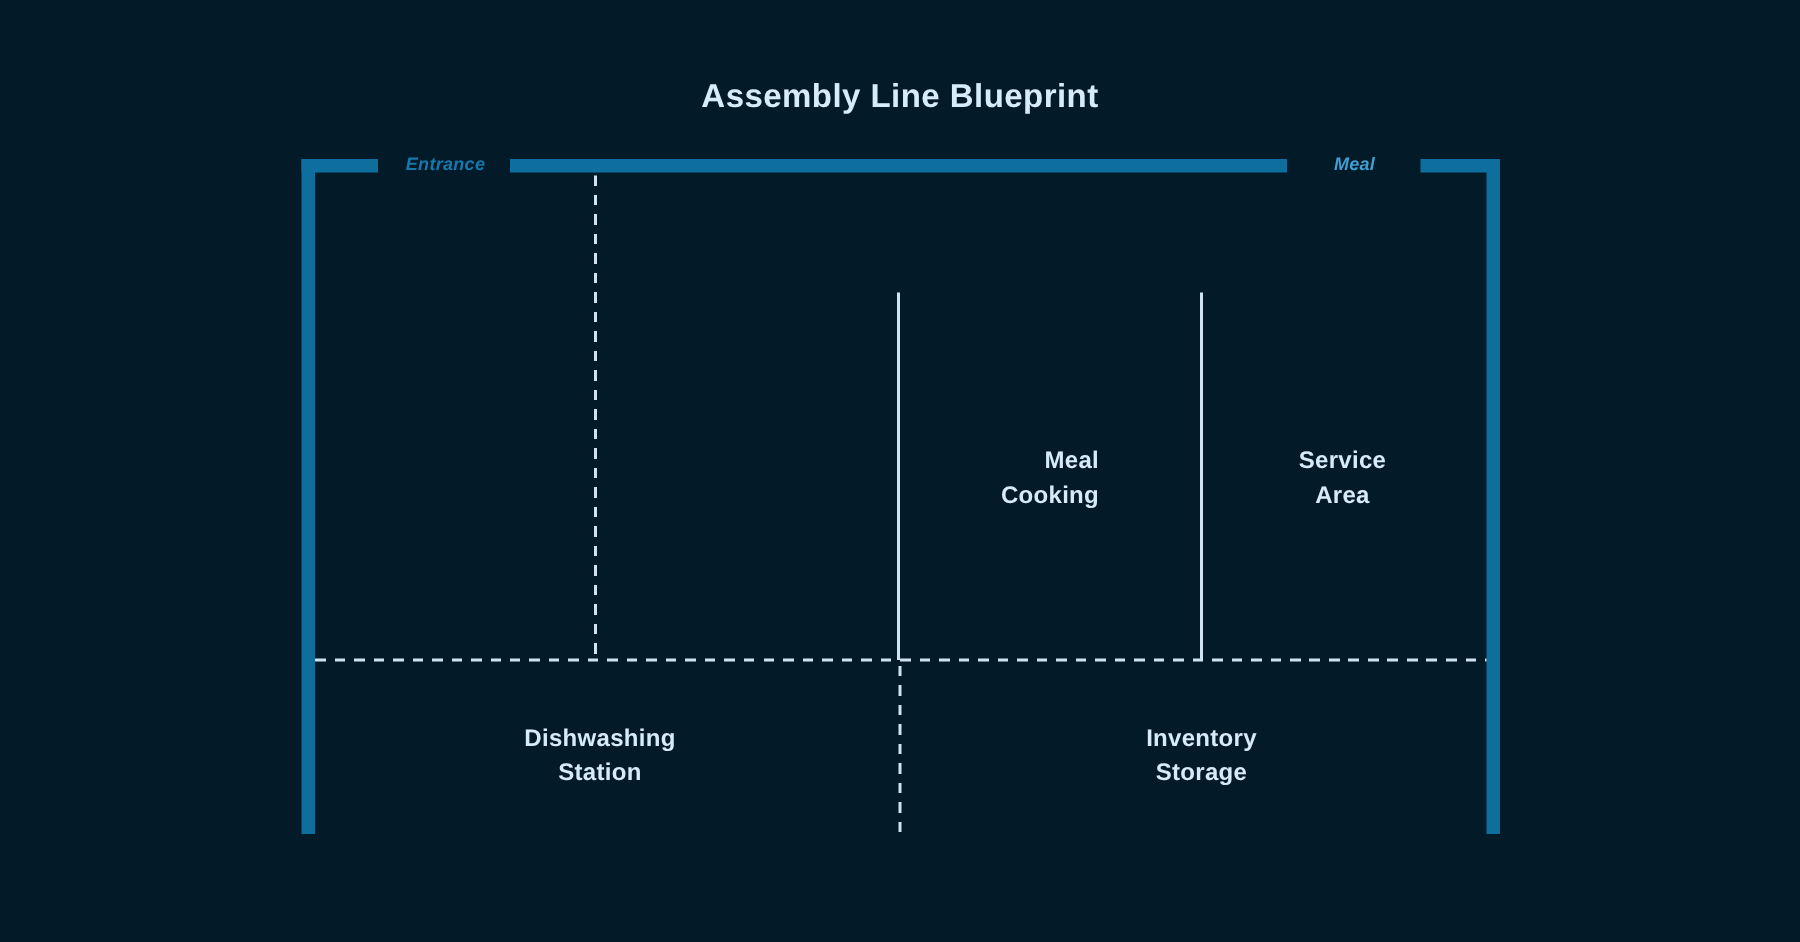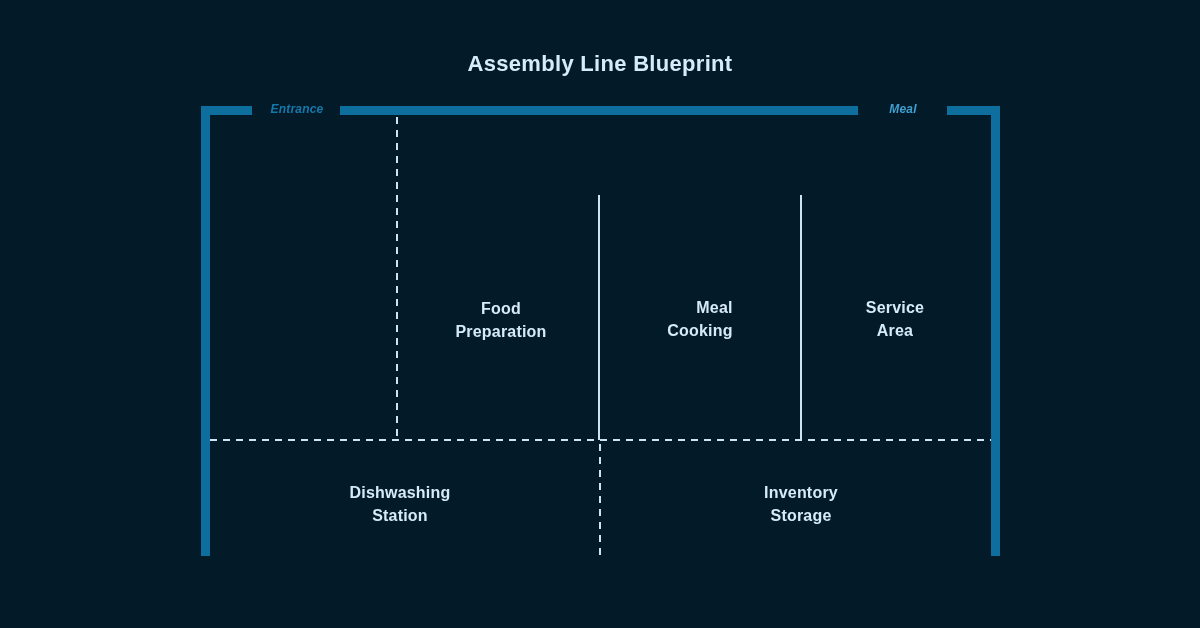--- a/index.html
+++ b/index.html
@@ -91,22 +91,20 @@
 
   <div class="door-label entrance" style="left:297px;">Entrance</div>
   <div class="door-label exit" style="left:903px;">Meal</div>
 
   <div class="iline dash-v" style="left:396px; top:117px; height:320px;"></div>
   <div class="iline solid-v" style="left:598px; top:195px; height:245px;"></div>
   <div class="iline solid-v" style="left:800px; top:195px; height:245px;"></div>
   <div class="iline dash-h" style="left:210px; top:439px; width:781px;"></div>
   <div class="iline dash-v" style="left:599px; top:444px; height:112px;"></div>
 
-  <div class="room-label" style="left:501px; top:320px;">Food
-Preparation</div>
   <div class="room-label" style="left:700px; top:319px;text-align:right;">Meal
 Cooking</div>
   <div class="room-label" style="left:895px; top:319px;">Service
 Area</div>
   <div class="room-label" style="left:801px; top:504px;">Inventory
 Storage</div>
   <div class="room-label" style="left:400px; top:504px;">Dishwashing
 Station</div>
 
 </div>

